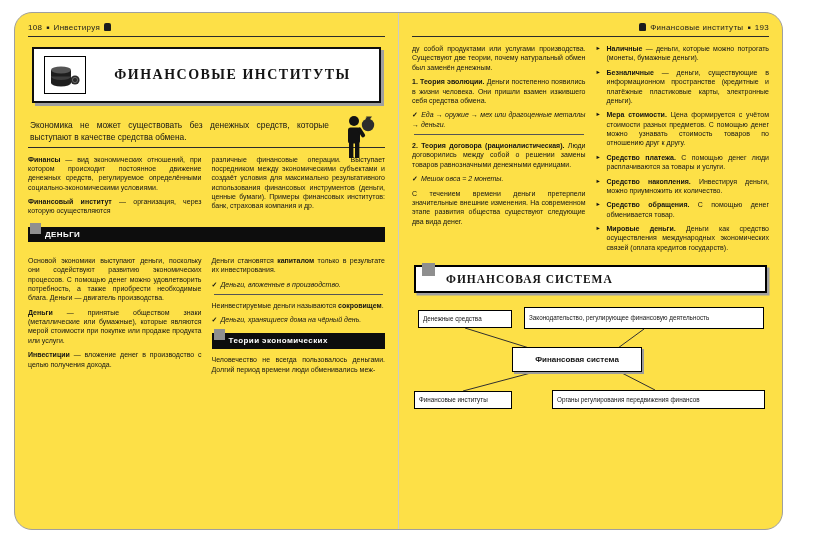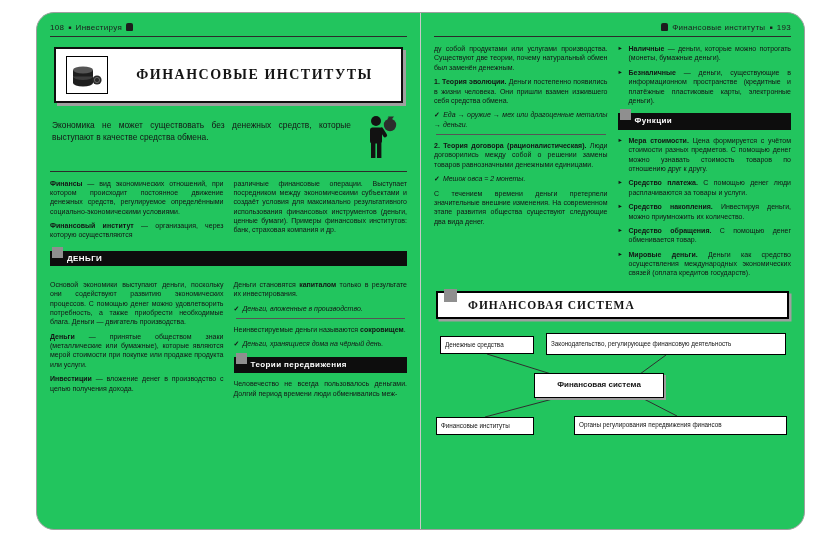--- a/index.html
+++ b/index.html
@@ -1,38 +1,38 @@
 <!DOCTYPE html>
 <html><head>
 <meta charset="utf-8">
 <style>
   html,body{margin:0;padding:0}
   body{width:819px;height:540px;position:relative;background:#ffffff;
        font-family:"Liberation Sans",sans-serif;color:#141414}
 
-  .spread{position:absolute;left:36px;top:12px;width:767px;height:516px;
-          border:1px solid #9f9f9f;border-radius:18px;background:#22c55e;overflow:hidden}
+  .spread{position:absolute;left:14px;top:12px;width:767px;height:516px;
+          border:1px solid #9f9f9f;border-radius:18px;background:#fde047;overflow:hidden}
   .vdivider{position:absolute;left:383px;top:0;bottom:0;width:1px;background:#c9c9c9}
   .page{position:absolute;top:0;height:100%;padding:9px 13px;box-sizing:border-box}
   .page.lf{left:0;width:383px}
   .page.rt{left:384px;width:383px}
 
   .pg-header{display:flex;align-items:center;gap:4px;font-size:8px;color:#1c1c1c;letter-spacing:.3px;height:10px}
   .pg-header.end{justify-content:flex-end}
   .pg-header .sq{font-size:5px;line-height:1}
   .chip{display:inline-block;width:7px;height:8px;background:#1d1d1d;border-radius:2px 2px 1px 1px}
   .hrule{border:0;border-top:1px solid #2b2b2b;margin:4px 0 0}
 
   .tbox{margin:10px 4px 9px 4px;border:2px solid #0f0f0f;box-shadow:3px 3px 0 #a0a0a0;
         display:flex;align-items:center;gap:10px;padding:7px 10px;background:#fff}
   .iconbox{width:40px;height:36px;border:1px solid #000;display:flex;align-items:center;justify-content:center;flex:0 0 auto}
   .tbox h1{margin:0;flex:1;text-align:center;font-family:"Liberation Serif",serif;
            font-size:14px;font-weight:bold;letter-spacing:1.5px;white-space:nowrap}
 
-  .intro{position:relative;padding:8px 56px 27px 2px;border-bottom:1px solid #2b2b2b;
+  .intro{position:relative;padding:8px 56px 3px 2px;border-bottom:1px solid #2b2b2b;
          font-size:8.4px;line-height:1.4;text-align:justify}
   .person{position:absolute;right:8px;top:3px}
 
   .cols{display:flex;gap:10px;padding-top:7px}
   .col{flex:1;font-size:7px;line-height:1.34;text-align:justify;min-width:0}
   .para{margin:0 0 5px 0}
   .b{font-weight:bold}
   .i{font-style:italic}
 
   .bar{position:relative;background:#0d0d0d;color:#fff;font-weight:bold;font-size:8px;
@@ -121,21 +121,21 @@
         <p class="para"><span>Основой экономики выступают деньги, поскольку они содействуют развитию экономических процессов. С помощью денег можно удовлетворить потребность, а также приобрести необходимые блага. Деньги — двигатель производства.</span></p>
         <p class="para"><span class="b">Деньги</span><span> — принятые обществом знаки (металлические или бумажные), которые являются мерой стоимости при покупке или продаже продукта или услуги.</span></p>
         <p class="para"><span class="b">Инвестиции</span><span> — вложение денег в производство с целью получения дохода.</span></p>
       </div>
       <div class="col">
         <p class="para"><span>Деньги становятся </span><span class="b">капиталом</span><span> только в результате их инвестирования.</span></p>
         <p class="example"><span class="check">✓</span><span><span class="i">Деньги, вложенные в производство.</span></span></p>
         <hr class="sep">
         <p class="para"><span>Неинвестируемые деньги называются </span><span class="b">сокровищем</span><span>.</span></p>
         <p class="example"><span class="check">✓</span><span><span class="i">Деньги, хранящиеся дома на чёрный день.</span></span></p>
-        <div class="bar sub">Теории  передвижения</div>
+        <div class="bar sub">Теории  экономических</div>
         <p class="para"><span>Человечество не всегда пользовалось деньгами. Долгий период времени люди обменивались меж-</span></p>
       </div>
     </div>
   </div>
 
   <div class="page rt">
     <div class="pg-header end">
       <span class="chip"></span>
       <span>Финансовые  институты</span>
       <span class="sq">■</span>
@@ -150,21 +150,20 @@
         <p class="example"><span class="check">✓</span><span><span class="i">Еда → оружие → мех или драгоценные металлы → деньги.</span></span></p>
         <hr class="sep">
         <p class="para"><span class="b">2. Теория договора (рационалистическая).</span><span> Люди договорились между собой о решении замены товаров равнозначными денежными единицами.</span></p>
         <p class="example"><span class="check">✓</span><span><span class="i">Мешок овса = 2 монеты.</span></span></p>
         <p class="para"><span>С течением времени деньги претерпели значительные внешние изменения. На современном этапе развития общества существуют следующие два вида денег.</span></p>
       </div>
 
       <div class="col">
         <div class="aitem"><span class="arr">►</span><span><span class="b">Наличные</span><span> — деньги, которые можно потрогать (монеты, бумажные деньги).</span></span></div>
         <div class="aitem"><span class="arr">►</span><span><span class="b">Безналичные</span><span> — деньги, существующие в информационном пространстве (кредитные и платёжные пластиковые карты, электронные деньги).</span></span></div>
-        <div class="bar sub">Функции</div>
         <div class="aitem"><span class="arr">►</span><span><span class="b">Мера стоимости.</span><span> Цена формируется с учётом стоимости разных предметов. С помощью денег можно узнавать стоимость товаров по отношению друг к другу.</span></span></div>
         <div class="aitem"><span class="arr">►</span><span><span class="b">Средство платежа.</span><span> С помощью денег люди расплачиваются за товары и услуги.</span></span></div>
         <div class="aitem"><span class="arr">►</span><span><span class="b">Средство накопления.</span><span> Инвестируя деньги, можно приумножить их количество.</span></span></div>
         <div class="aitem"><span class="arr">►</span><span><span class="b">Средство обращения.</span><span> С помощью денег обменивается товар.</span></span></div>
         <div class="aitem"><span class="arr">►</span><span><span class="b">Мировые деньги.</span><span> Деньги как средство осуществления международных экономических связей (оплата кредитов государств).</span></span></div>
       </div>
     </div>
 
     <div class="fs-title">
       <span>ФИНАНСОВАЯ  СИСТЕМА</span>

